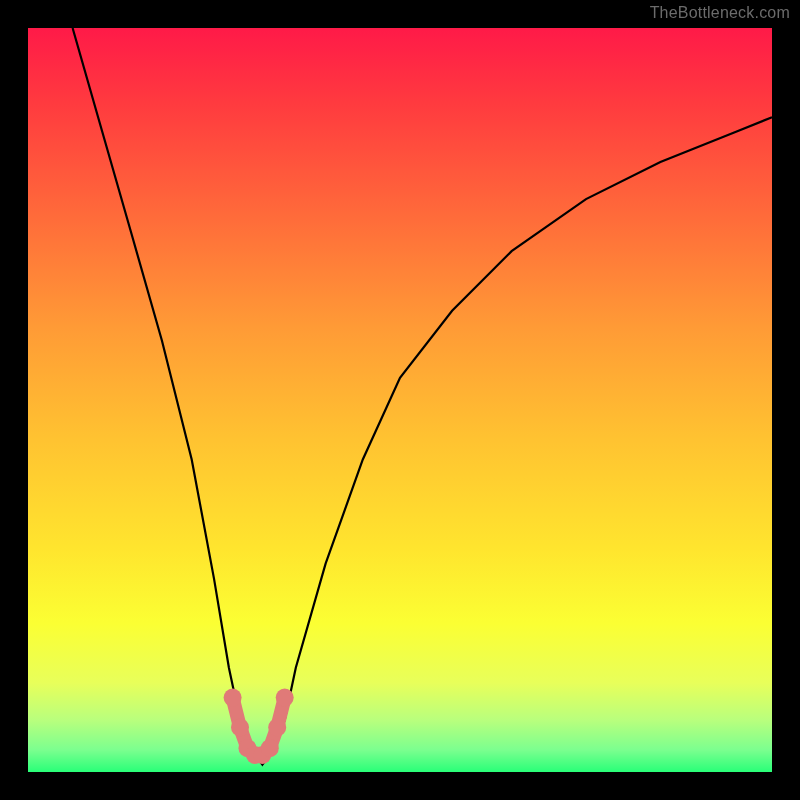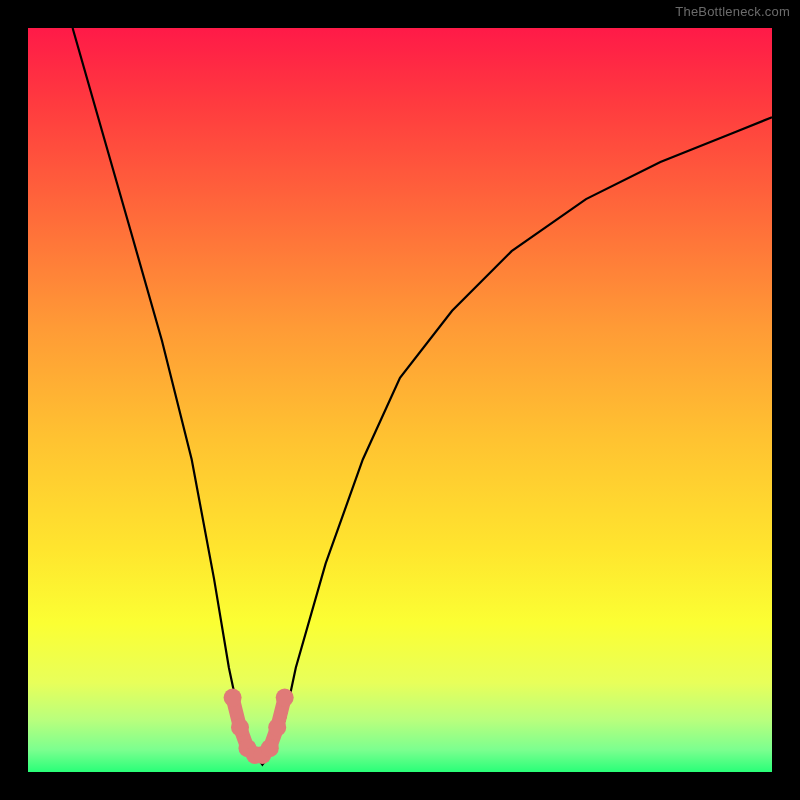--- a/index.html
+++ b/index.html
@@ -29,21 +29,21 @@
       #b9ff7d 93%,
       #7cff8f 97%,
       #29ff78 100%
     );
   }
   .watermark {
     position: absolute;
     top: 4px;
     right: 10px;
     color: #6b6b6b;
-    font-size: 13px;
+    font-size: 16px;
     letter-spacing: 0.2px;
     z-index: 10;
   }
   svg.curve {
     position: absolute;
     left: 0;
     top: 0;
     width: 744px;
     height: 744px;
     overflow: visible;

